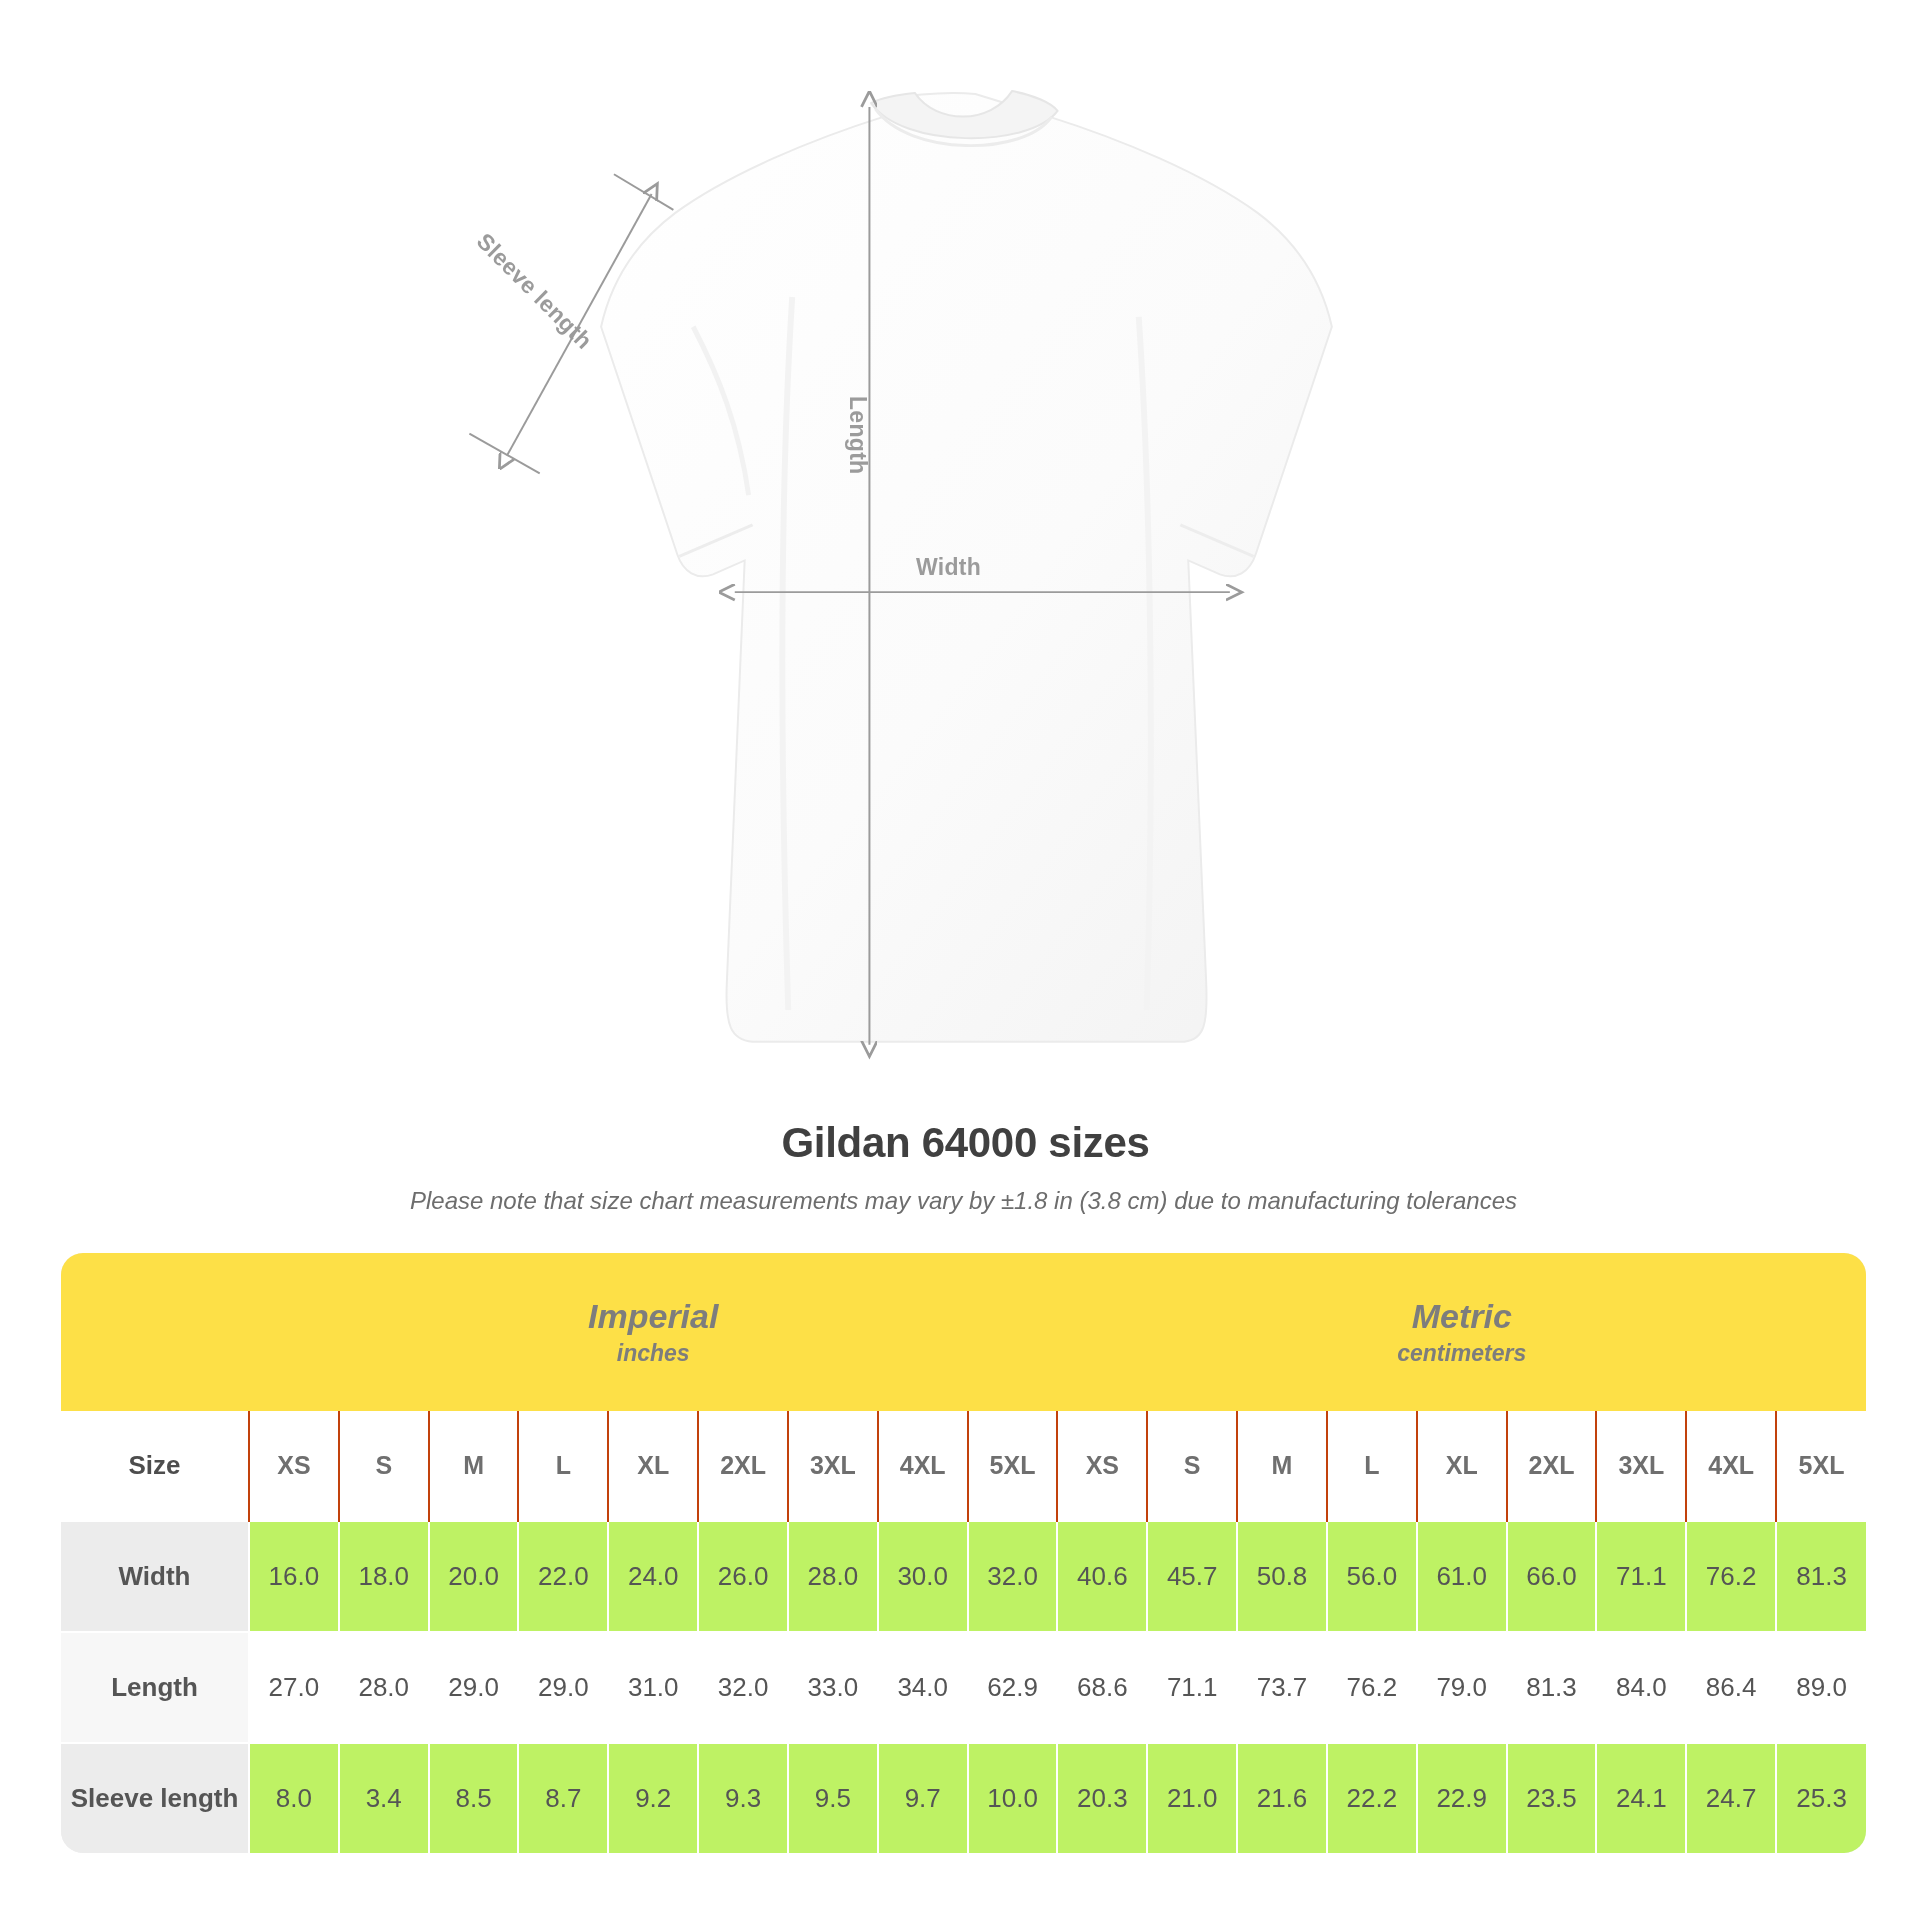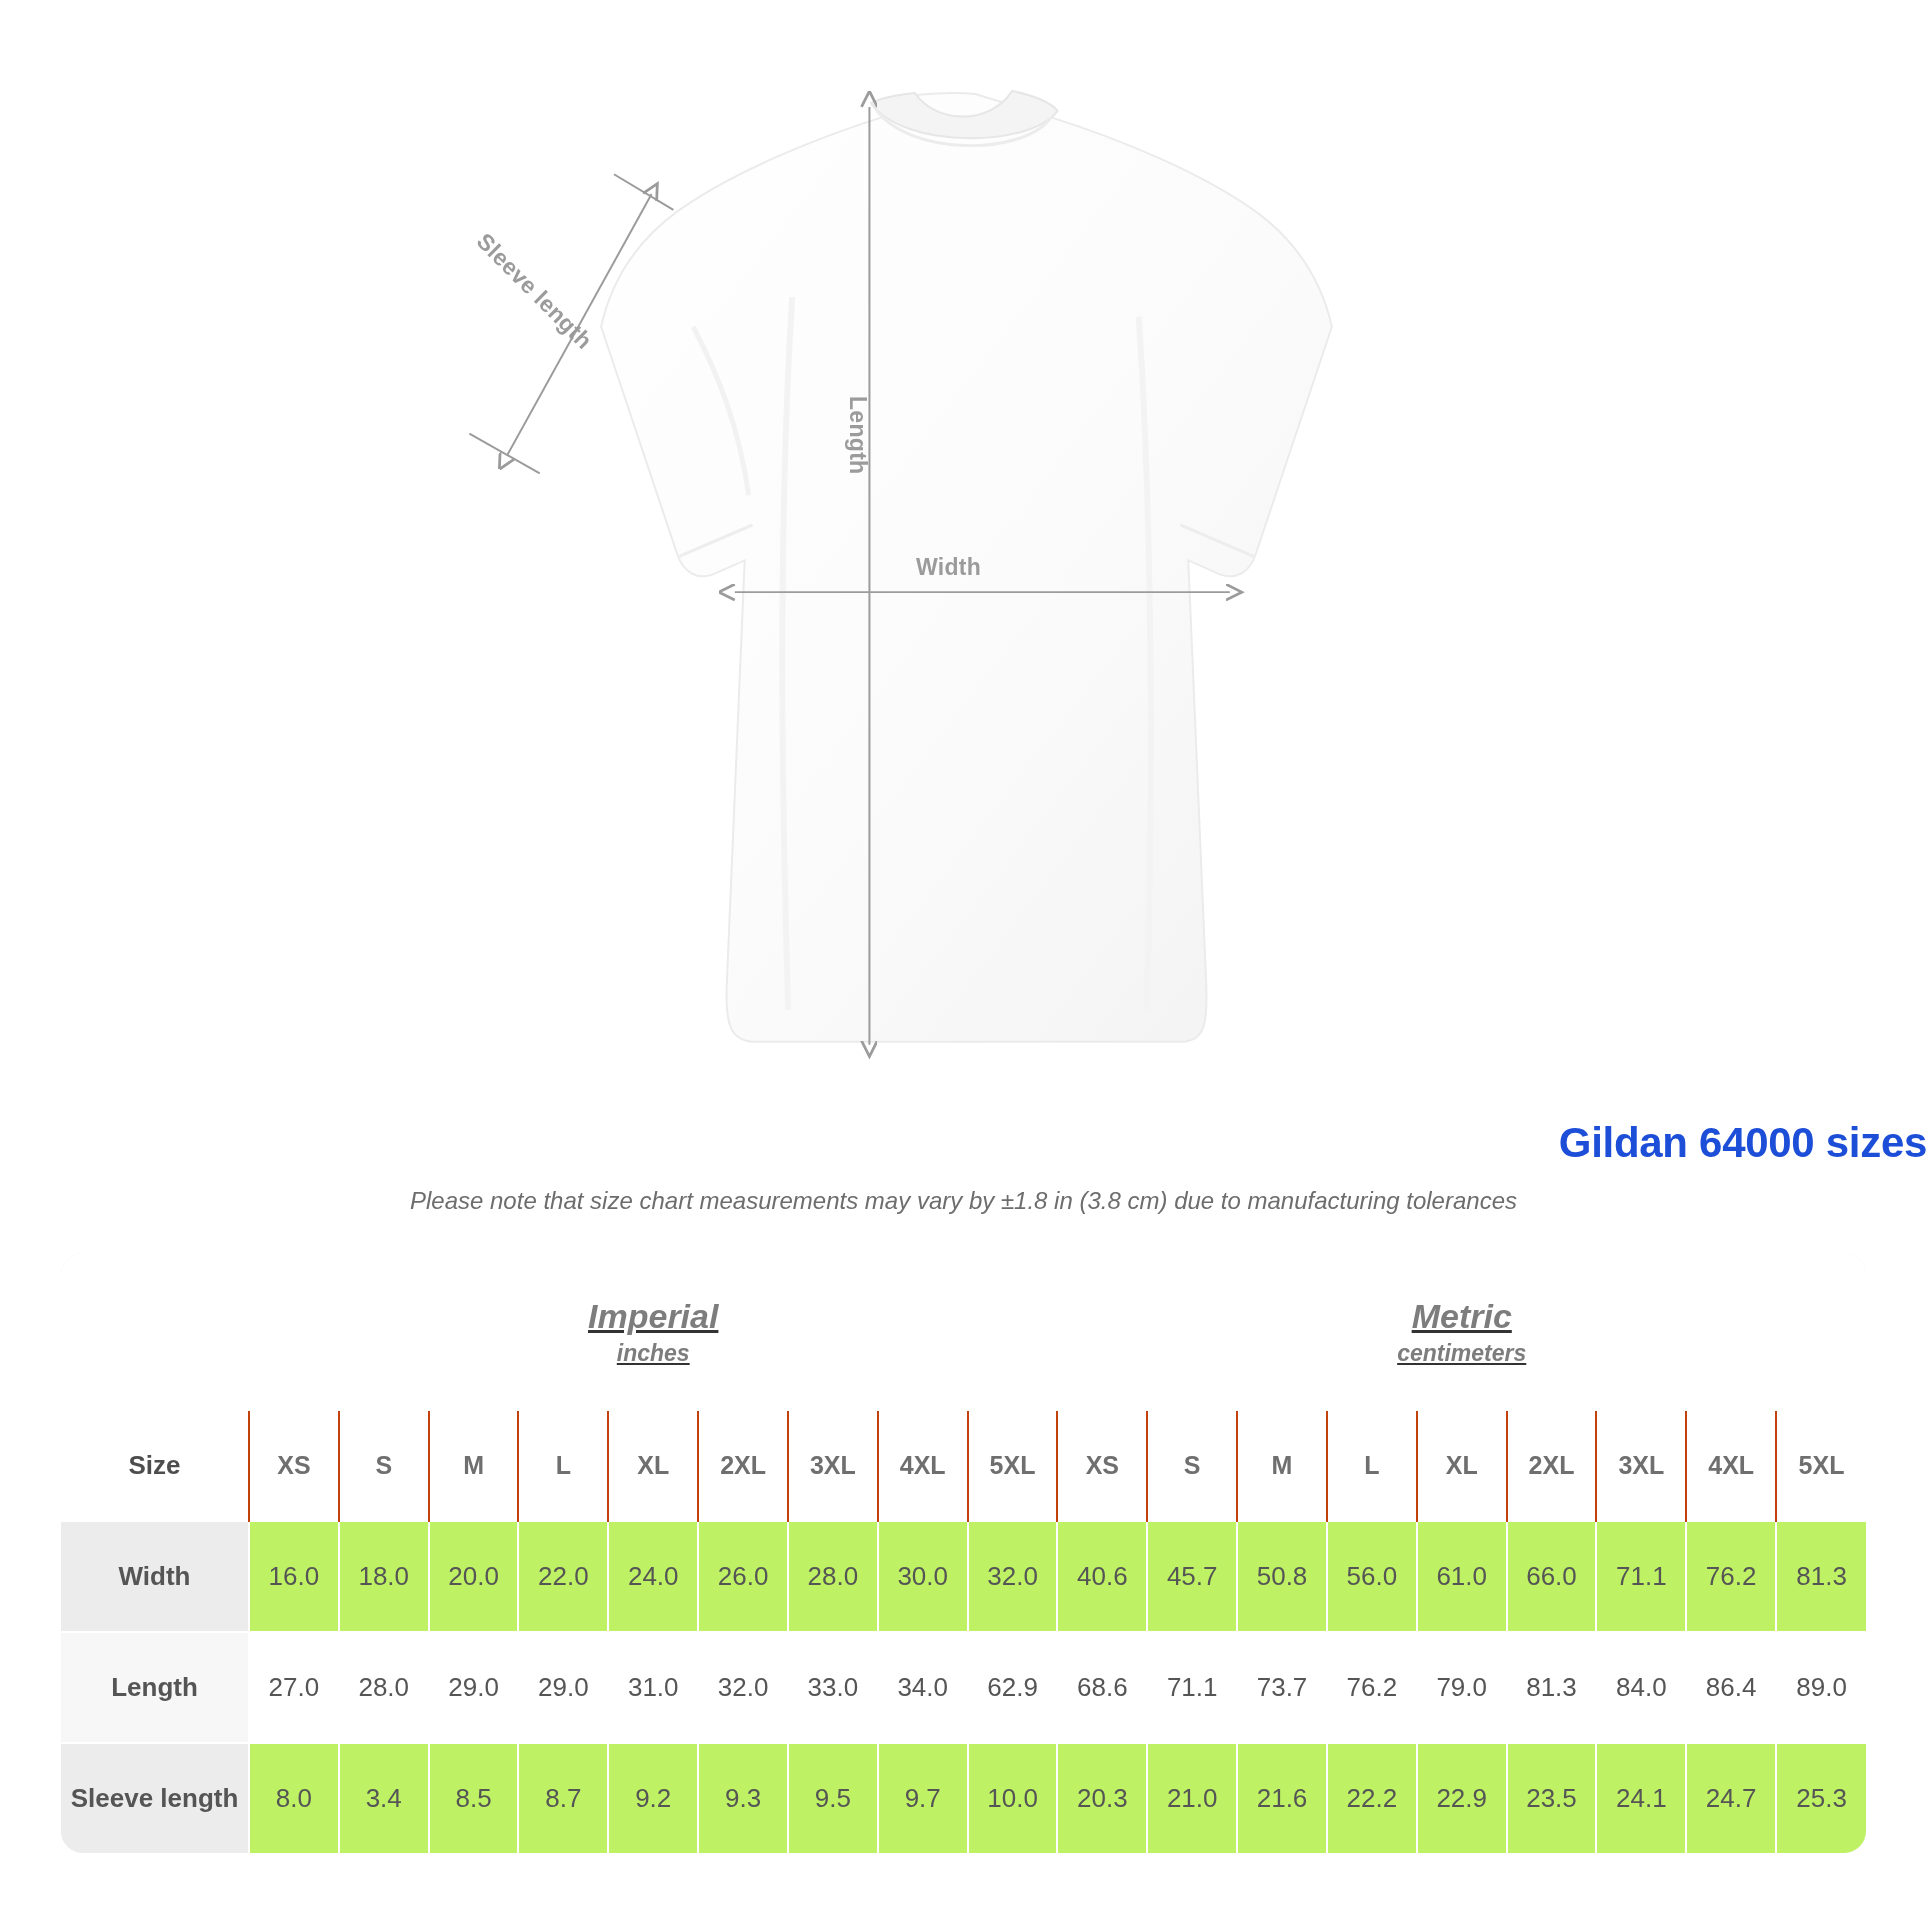--- a/index.html
+++ b/index.html
@@ -53,24 +53,23 @@
   }
 
   
   .title-block {
     text-align: center;
     margin-top: 10px;
   }
   .chart-title {
     font-size: 42px;
     font-weight: bold;
-    color: #1d4ed8;
+    color: #404040;
     margin: 0 0 20px 4px;
     letter-spacing: -0.3px;
-    text-align: right;
   }
   .chart-note {
     font-size: 24px;
     font-style: italic;
     color: #6d6d6d;
     margin: 0;
   }
 
   
   .table-wrap {
@@ -84,24 +83,23 @@
     width: 100%;
     table-layout: fixed;
   }
   table.size-table th, table.size-table td {
     text-align: center;
     vertical-align: middle;
   }
   
   .unit-row th {
     height: 158px;
-    background: #ffffff;
+    background: #fde047;
     border: none;
     padding: 0;
-    text-decoration: underline;
   }
   .unit-name {
     font-size: 34px;
     font-style: italic;
     font-weight: bold;
     color: #7d7d7d;
     line-height: 1.25;
   }
   .unit-sub {
     font-size: 23px;

